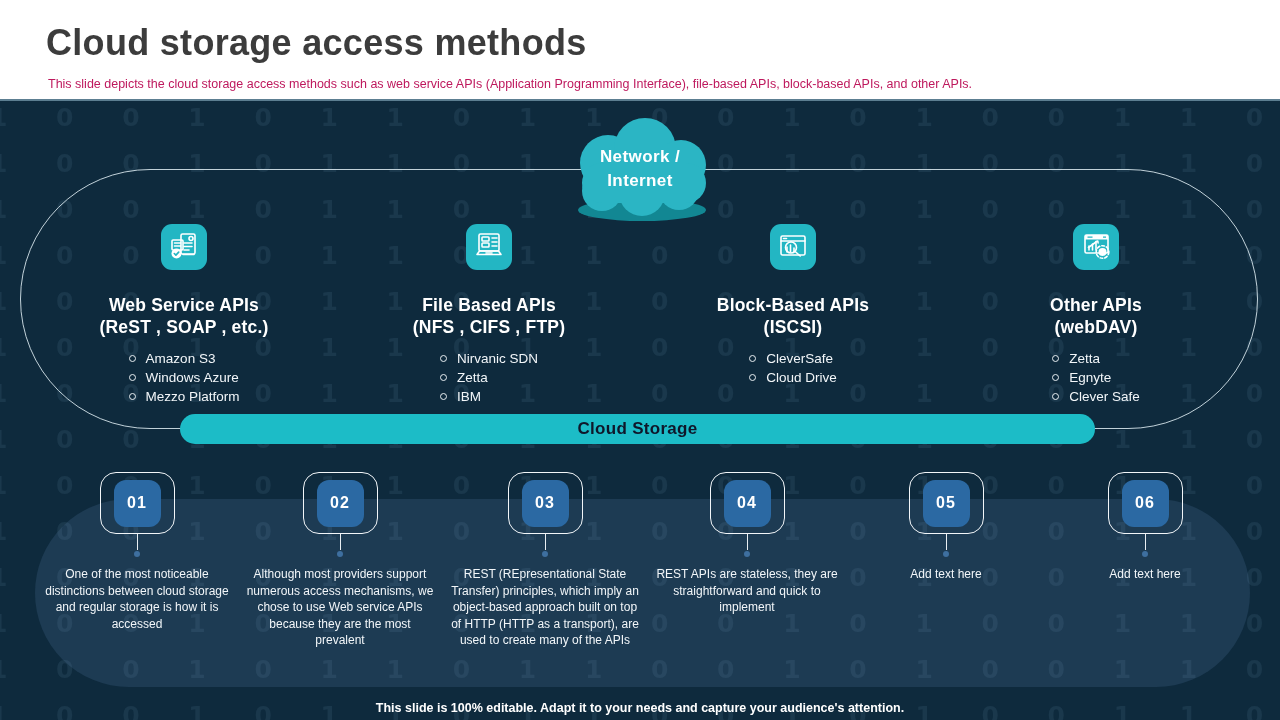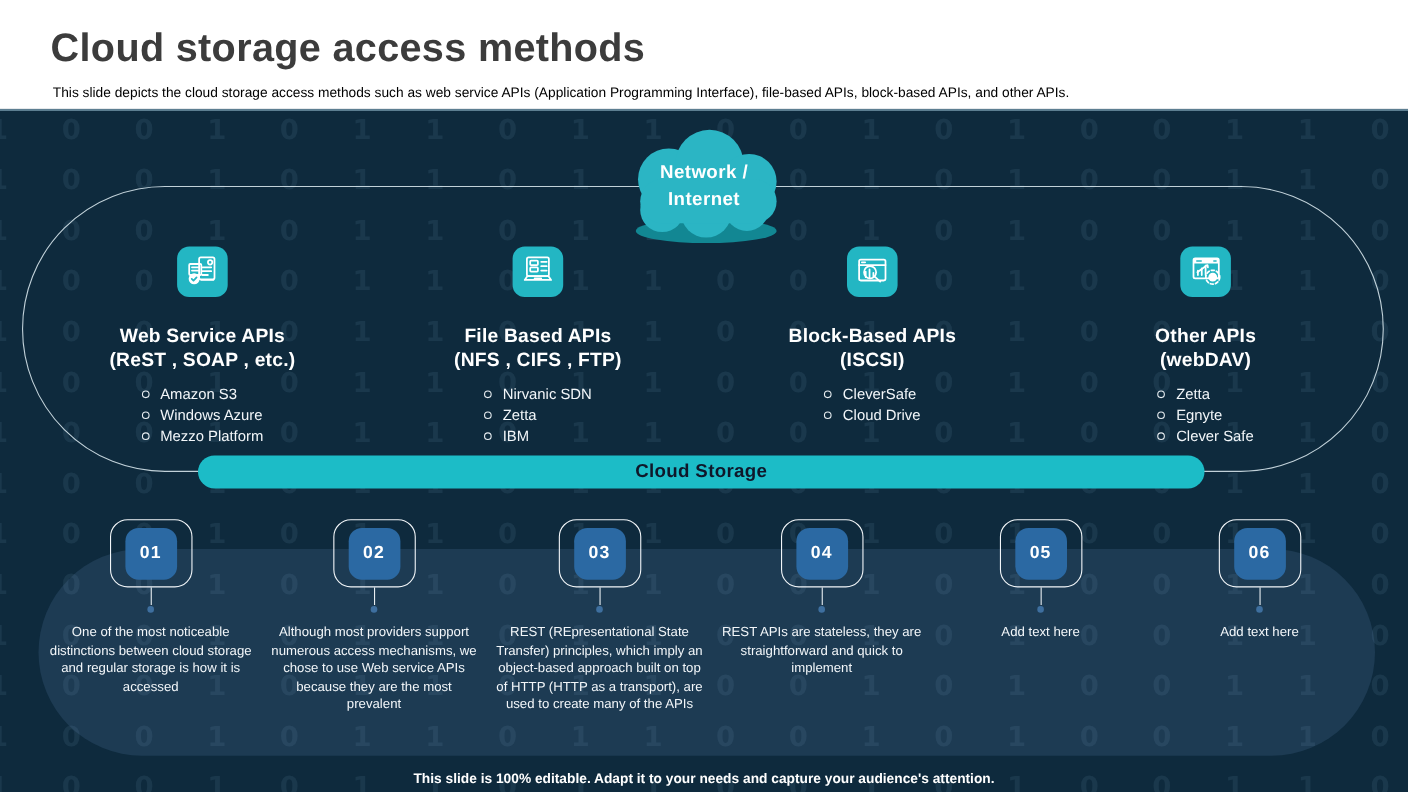--- a/index.html
+++ b/index.html
@@ -2,21 +2,21 @@
 <html><head>
 <meta charset="utf-8">
 <style>
   * { margin:0; padding:0; box-sizing:border-box; }
   body { font-family:"Liberation Sans", sans-serif; background:#222; }
   .slide { position:relative; width:1280px; height:720px; background:#ffffff; overflow:hidden; }
 
   
   .header { position:absolute; top:0; left:16px; width:1280px; height:99px; background:#ffffff;text-align:right; }
   .title { position:absolute; left:30px; top:22px; font-size:36px; font-weight:700; color:#3c3c3c; letter-spacing:0.3px; }
-  .subtitle { position:absolute; left:32px; top:77px; font-size:12.5px; color:#000000; }
+  .subtitle { position:absolute; left:32px; top:77px; font-size:12.5px; color:#be185d; }
 
   
   .bodyarea { position:absolute; top:99px; left:0; width:1280px; height:621px; background:#0e2a3d; overflow:hidden; border-top:2px solid rgba(170,210,230,0.5); }
 
   .pattern { position:absolute; top:-6px; left:-10px; width:1340px; height:660px;
              font-family:"DejaVu Sans", sans-serif; font-weight:700; font-size:25px;
              line-height:46px; word-spacing:28px; letter-spacing:6px;
              color:rgba(160,200,230,0.09); overflow:hidden; pointer-events:none; z-index:1; }
 
   .blob { position:absolute; left:35px; top:398px; width:1215px; height:188px;

